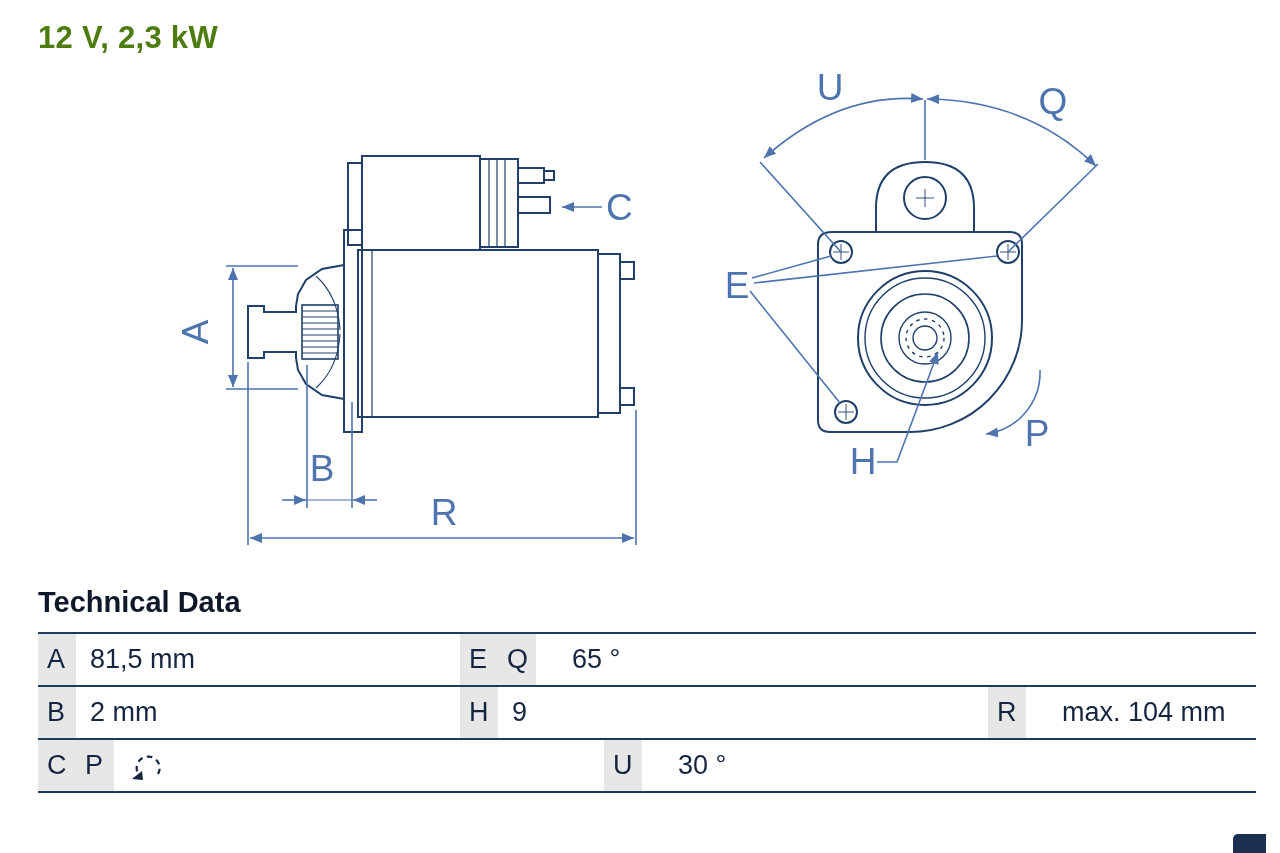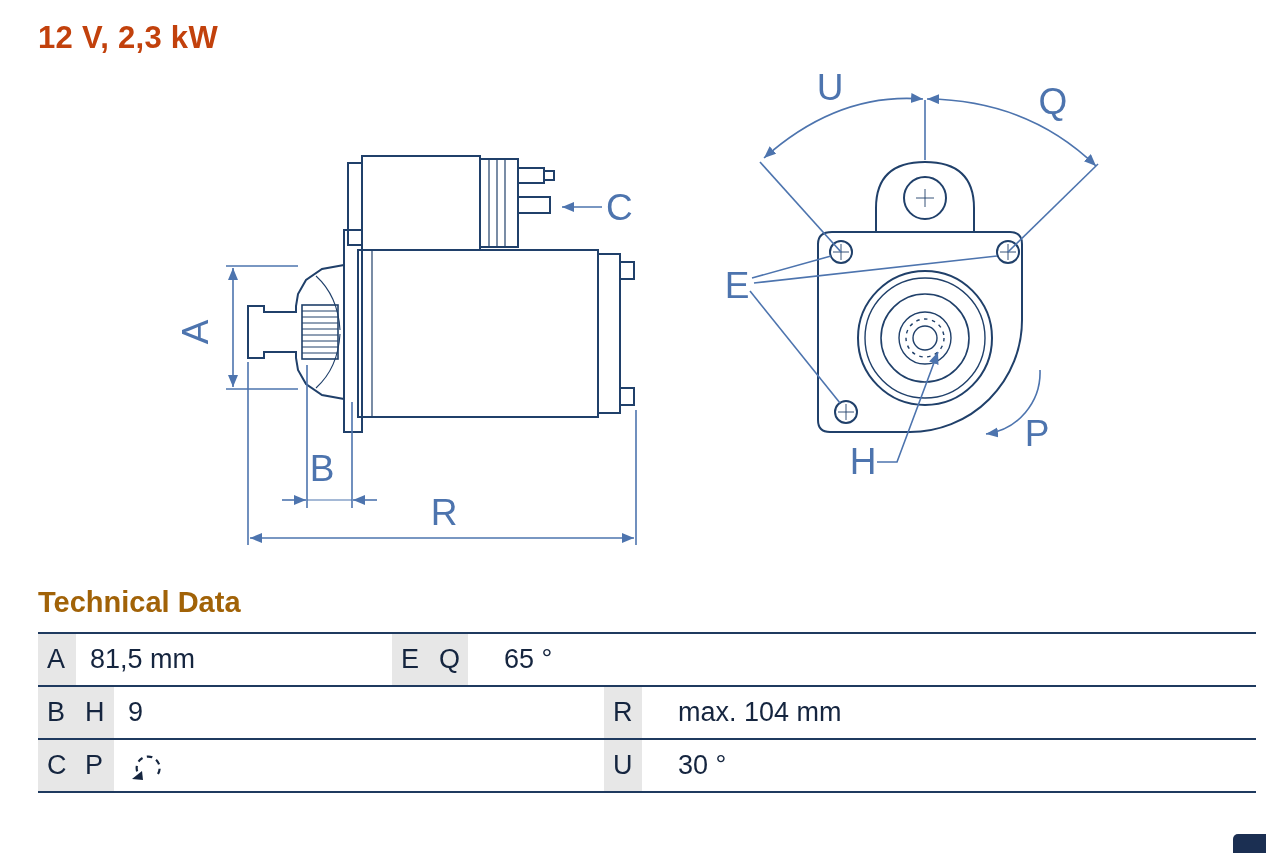--- a/index.html
+++ b/index.html
@@ -1,28 +1,28 @@
 <!DOCTYPE html>
 <html><head>
 <meta charset="utf-8">
 <style>
   * { margin:0; padding:0; box-sizing:border-box; }
   html, body { width:1280px; height:853px; }
   body { font-family:"Liberation Sans", sans-serif; background:#ffffff; position:relative; overflow:hidden; }
   .page { position:absolute; inset:0; width:1280px; height:853px; background:#fff; }
-  .title { position:absolute; left:38px; top:20px; font-size:31px; font-weight:bold; color:#c2410c; letter-spacing:.3px; }
+  .title { position:absolute; left:38px; top:20px; font-size:31px; font-weight:bold; color:#4d7c0f; letter-spacing:.3px; }
   .drawing-svg { position:absolute; left:0; top:60px; width:1280px; height:520px; }
   .drawing-svg text { font-family:"Liberation Sans", sans-serif; }
   .tech { position:absolute; left:38px; top:586px; width:1218px; }
-  .tech-heading { font-size:29px; font-weight:bold; color:#a16207; margin-bottom:13px; }
+  .tech-heading { font-size:29px; font-weight:bold; color:#0f172a; margin-bottom:13px; }
   .table { width:100%; border-top:2px solid #1f3a5f; }
   .row { display:flex; height:53px; border-bottom:2px solid #1f3a5f; align-items:stretch; }
   .cell-label { width:38px; background:#e7e7e7; font-size:27px; color:#15253f; display:flex; align-items:center; padding-left:9px; }
   .cell-value { background:#fff; font-size:27px; color:#15253f; display:flex; align-items:center; padding-left:14px; }
-  .w1 { width:316px; } .w2 { width:490px; } .w3 { flex:1;padding-left:36px; }
+  .w1 { width:384px; } .w2 { width:490px; } .w3 { flex:1;padding-left:36px; }
   .rot-icon { display:inline-flex; align-items:center; }
   .brand-mark { position:absolute; right:14px; bottom:0; width:33px; height:19px; background:#1b2f52; border-radius:5px 0 0 0; }
 </style>
 </head>
 <body>
 
 <div class="page">
 
   <div class="title">12 V, 2,3 kW</div>
 
@@ -166,20 +166,21 @@
       <div class="row">
         <div class="cell-label">A</div>
         <div class="cell-value w1">81,5 mm</div>
         <div class="cell-label">E</div>
         <div class="cell-label">Q</div>
         <div class="cell-value w3">65 °</div>
       </div>
 
       <div class="row">
         <div class="cell-label">B</div>
+        <div class="cell-value w1">2 mm</div>
         <div class="cell-label">H</div>
         <div class="cell-value w2">9</div>
         <div class="cell-label">R</div>
         <div class="cell-value w3">max. 104 mm</div>
       </div>
 
       <div class="row">
         <div class="cell-label">C</div>
         <div class="cell-label">P</div>
         <div class="cell-value w2">

